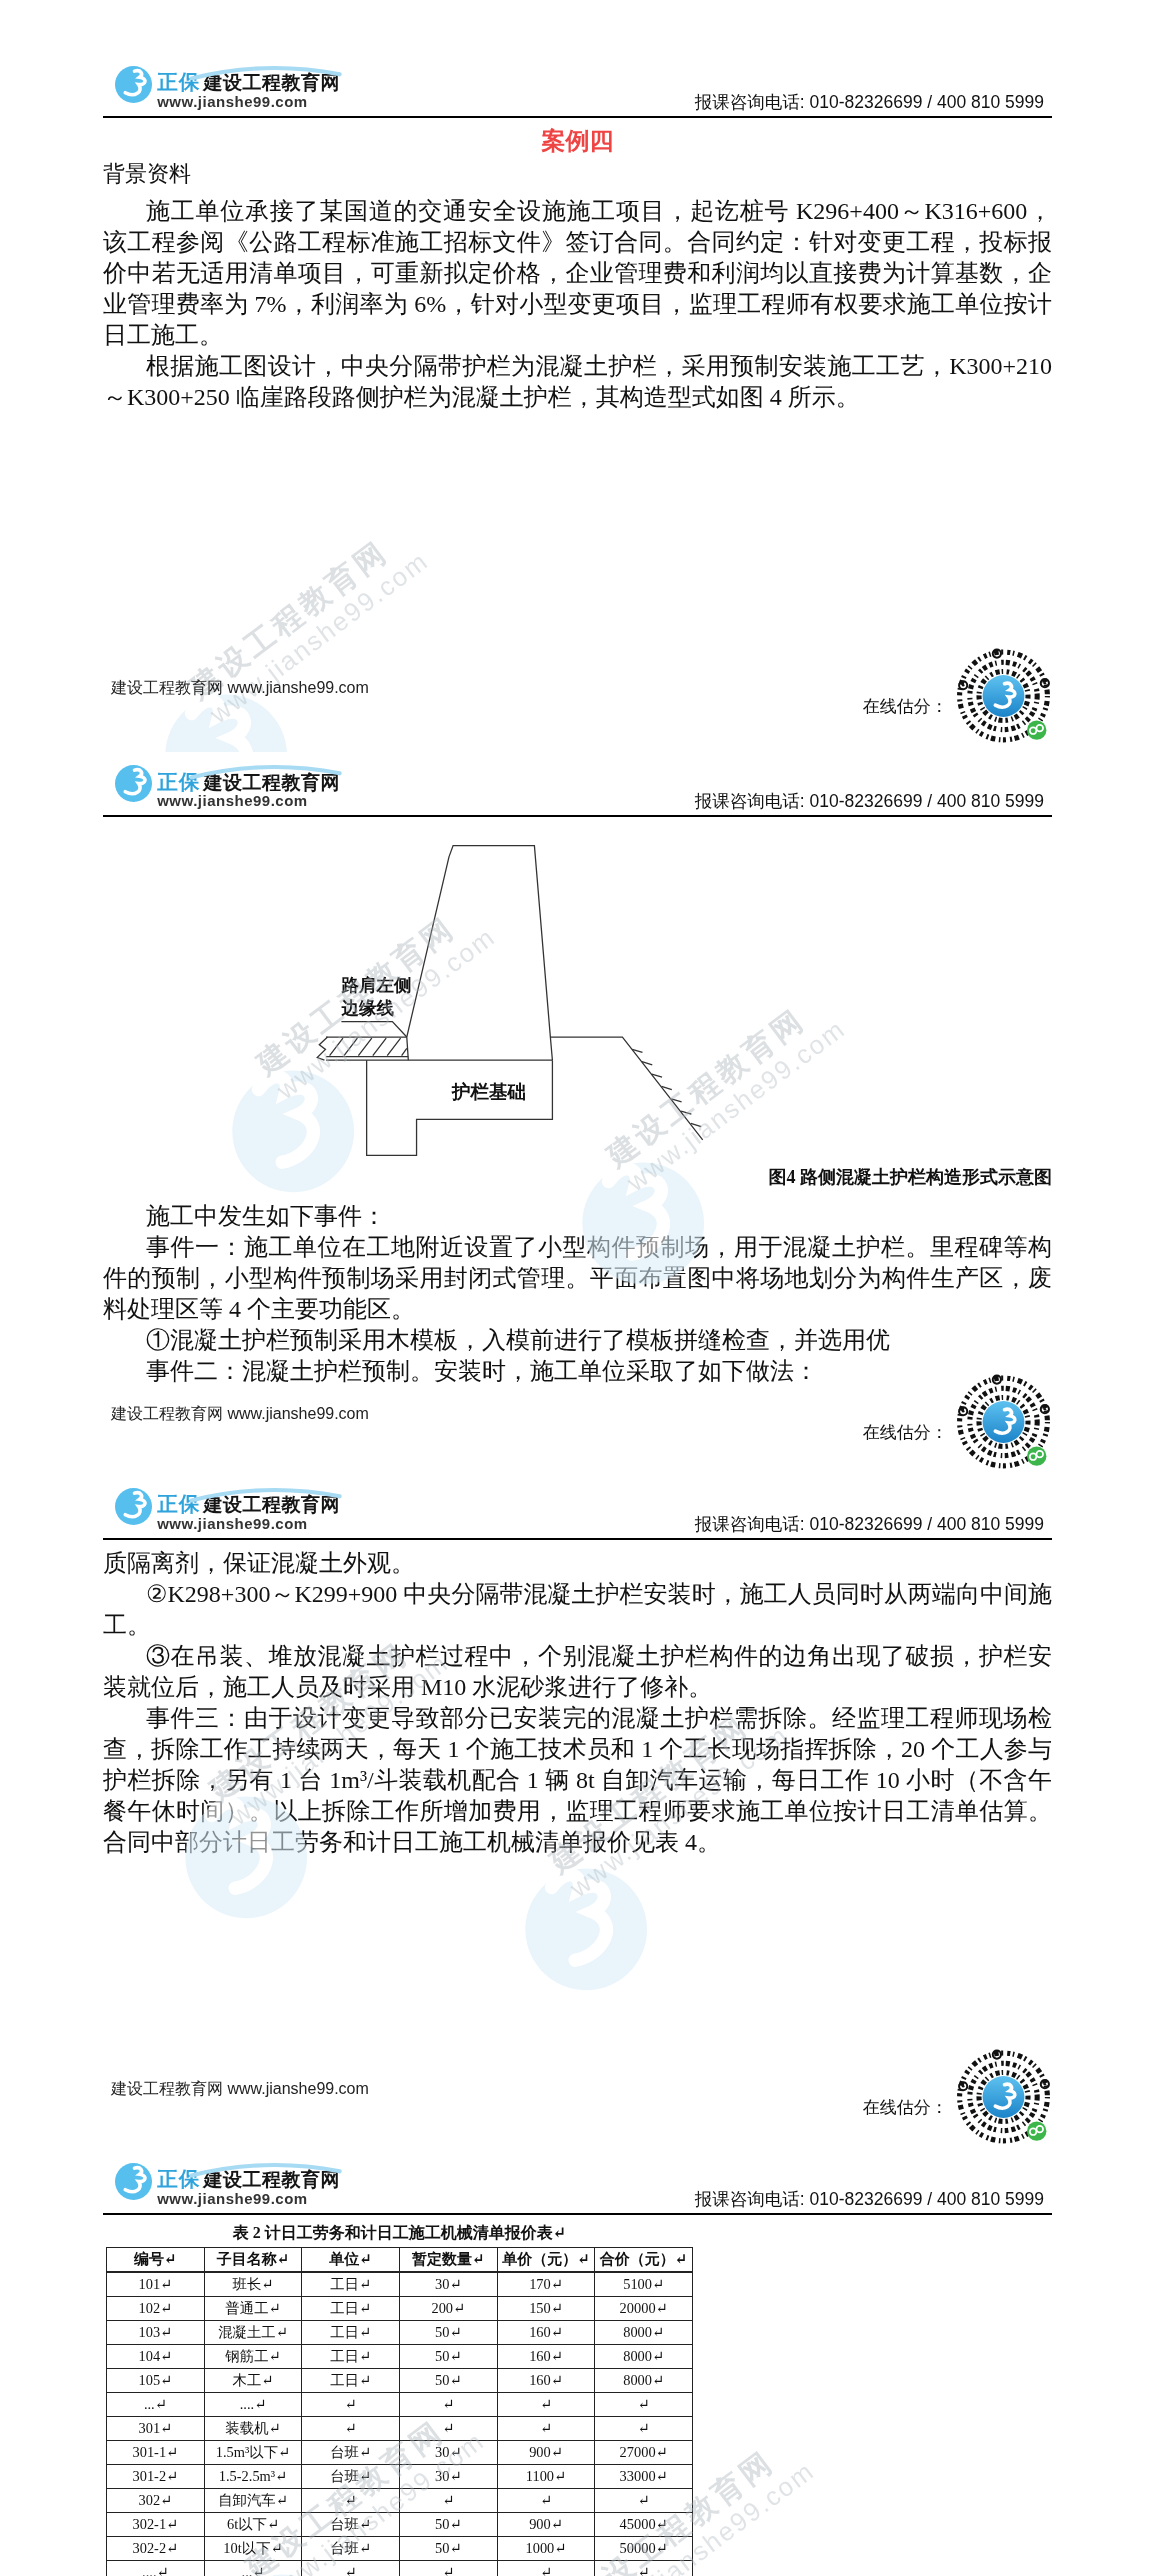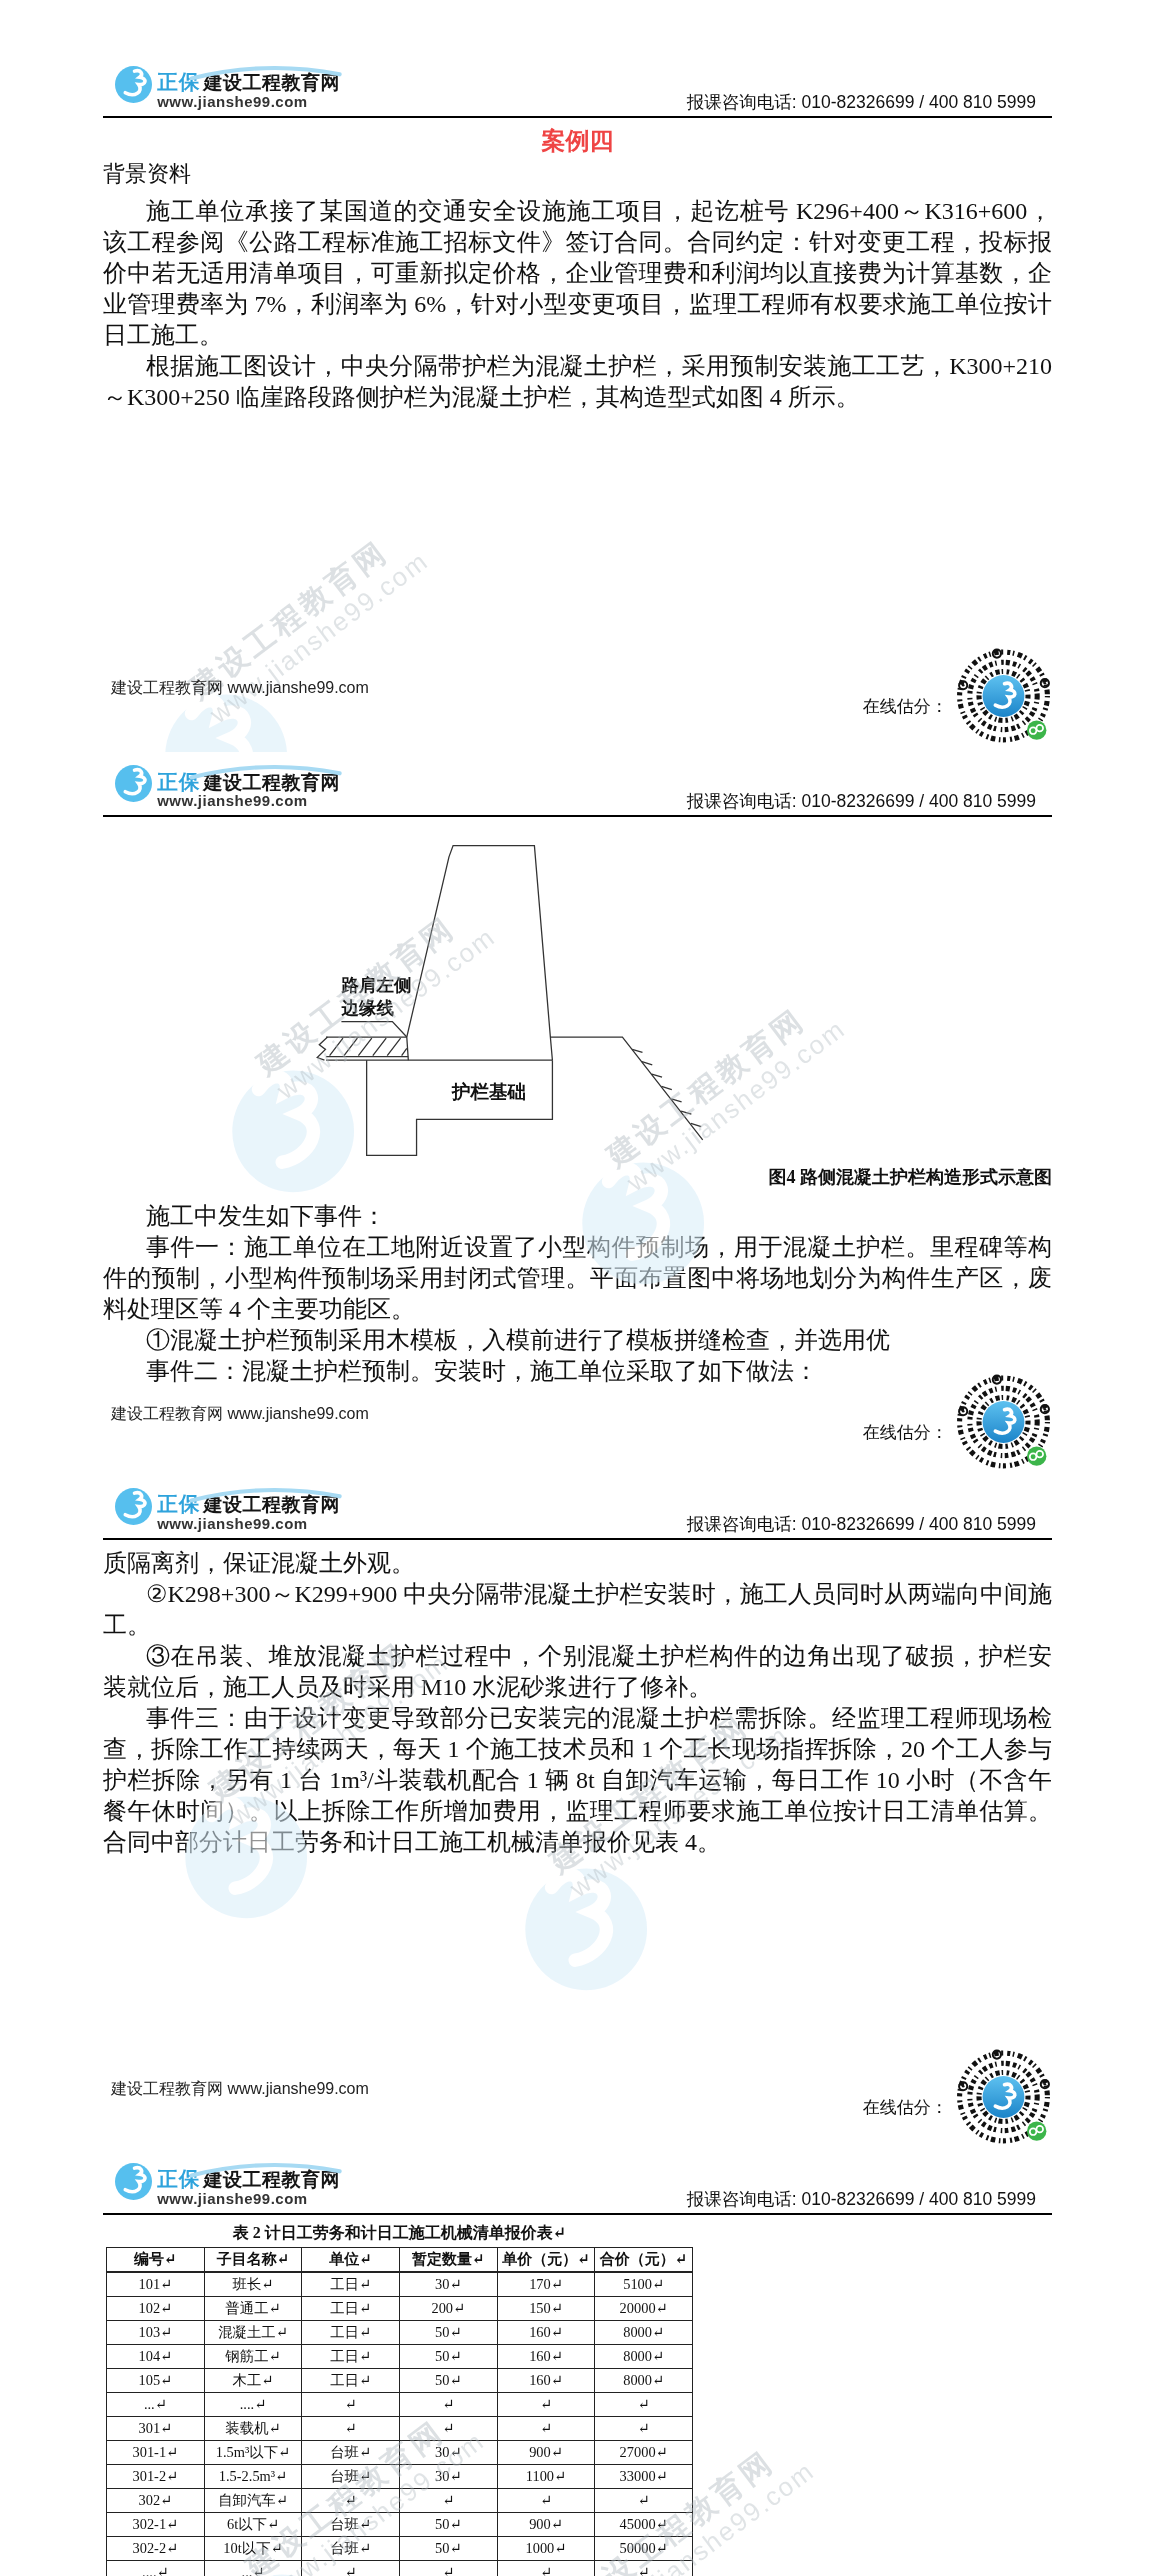--- a/index.html
+++ b/index.html
@@ -13,21 +13,21 @@
   .page-header{position:relative;margin:0 105px 0 103px;height:50px;border-bottom:2.1px solid #000;}
   .hm26{margin-top:13.4px;} .hm128{margin-top:66px;} .hm20{margin-top:10.3px;}
   .logo{position:absolute;left:12px;top:0;display:flex;align-items:flex-start;}
   .logo-icon{width:37px;height:37px;flex:0 0 auto;}
   .logo-text{position:relative;margin-left:5.2px;padding-top:5.2px;font-family:"Liberation Sans","DejaVu Sans",sans-serif;}
   .logo-arc{position:absolute;left:31px;top:-3.1px;width:155px;height:17.5px;}
   .logo-line1{display:flex;align-items:baseline;line-height:21.6px;}
   .logo-zb{font-size:20.6px;font-weight:bold;color:#2ea3dc;letter-spacing:1px;}
   .logo-name{font-size:19px;font-weight:bold;color:#151515;margin-left:3.1px;letter-spacing:0.5px;}
   .logo-url{font-size:15px;font-weight:bold;color:#333;line-height:16.5px;letter-spacing:0.5px;}
-  .phone{position:absolute;right:16px;bottom:2.1px;font-size:17.5px;color:#111;
+  .phone{position:absolute;right:8px;bottom:2.1px;font-size:17.5px;color:#111;
          font-family:"Liberation Sans","DejaVu Sans",sans-serif;}
 
   
   .page-footer{position:absolute;left:111px;right:105px;bottom:4.1px;display:flex;
                justify-content:space-between;align-items:center;}
   .footer-site{font-size:16px;color:#222;margin-bottom:18.5px;
                font-family:"Liberation Sans","DejaVu Sans",sans-serif;}
   .footer-right{display:flex;align-items:flex-end;}
   .online-score{font-size:17px;color:#111;margin:0 7.2px 30px 0;}
   .qr{width:97px;height:101px;}

